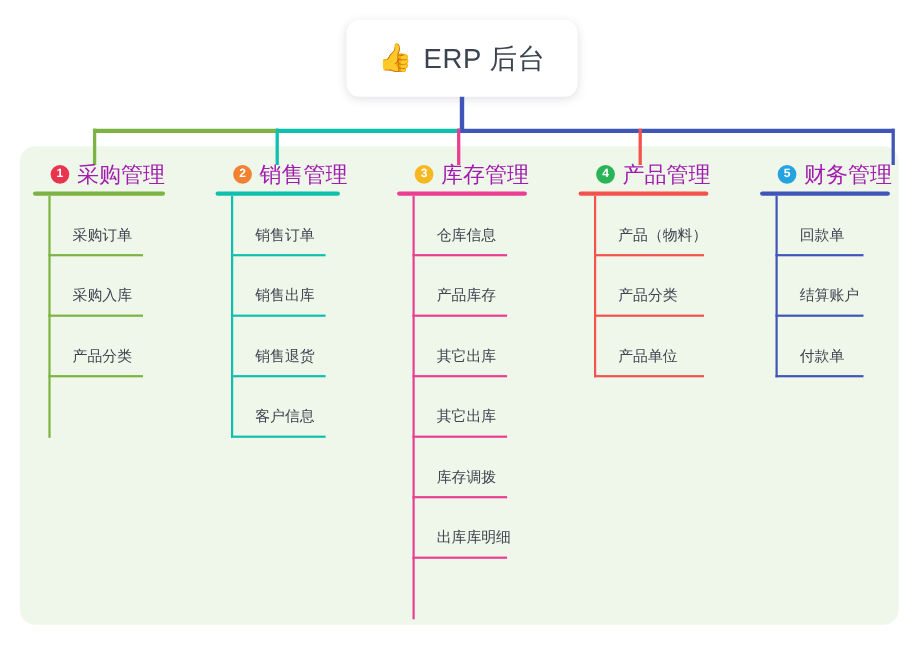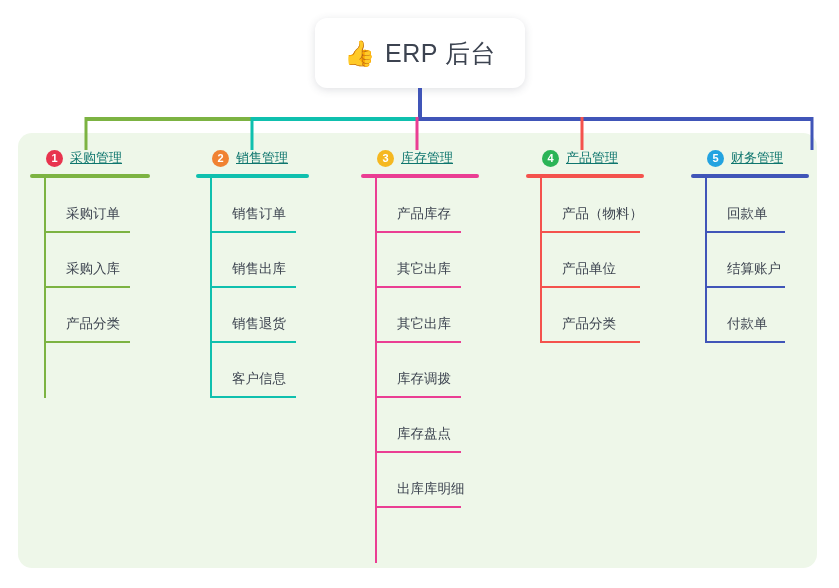--- a/index.html
+++ b/index.html
@@ -84,24 +84,23 @@
     height: 17px;
     border-radius: 50%;
     color: #fff;
     font-size: 11px;
     line-height: 17px;
     text-align: center;
     font-weight: bold;
     flex: 0 0 auto;
   }
   .col-title {
-    font-size: 13px;
-    color: #0f766e;
+    font-size: 20px;
+    color: #a21caf;
     white-space: nowrap;
-    text-decoration: underline;
   }
   .header-rule {
     height: 4px;
     border-radius: 2px;
     margin-top: 4px;
   }
   .children {
     position: relative;
     margin-top: 0;
   }
@@ -209,37 +208,37 @@
       </div>
       <div class="column" style="left: 361px;">
         <div class="col-header">
           <span class="badge" style="background: rgb(245, 184, 32);">3</span>
           <span class="col-title">库存管理</span>
         </div>
         <div class="header-rule" style="width: 118px; background: rgb(234, 62, 147);"></div>
         <div class="children">
           <div class="spine" style="background: rgb(234, 62, 147); height: 385px;"></div>
           <div class="leaf">
+            <span class="leaf-text">仓库信息</span>
+            <div class="leaf-rule" style="width: 86px; background: rgb(234, 62, 147);"></div>
+          </div>
+          <div class="leaf">
             <span class="leaf-text">产品库存</span>
             <div class="leaf-rule" style="width: 86px; background: rgb(234, 62, 147);"></div>
           </div>
           <div class="leaf">
             <span class="leaf-text">其它出库</span>
             <div class="leaf-rule" style="width: 86px; background: rgb(234, 62, 147);"></div>
           </div>
           <div class="leaf">
             <span class="leaf-text">其它出库</span>
             <div class="leaf-rule" style="width: 86px; background: rgb(234, 62, 147);"></div>
           </div>
           <div class="leaf">
             <span class="leaf-text">库存调拨</span>
-            <div class="leaf-rule" style="width: 86px; background: rgb(234, 62, 147);"></div>
-          </div>
-          <div class="leaf">
-            <span class="leaf-text">库存盘点</span>
             <div class="leaf-rule" style="width: 86px; background: rgb(234, 62, 147);"></div>
           </div>
           <div class="leaf">
             <span class="leaf-text">出库库明细</span>
             <div class="leaf-rule" style="width: 86px; background: rgb(234, 62, 147);"></div>
           </div>
         </div>
       </div>
       <div class="column" style="left: 526px;">
         <div class="col-header">
@@ -247,27 +246,27 @@
           <span class="col-title">产品管理</span>
         </div>
         <div class="header-rule" style="width: 118px; background: rgb(244, 82, 77);"></div>
         <div class="children">
           <div class="spine" style="background: rgb(244, 82, 77); height: 165px;"></div>
           <div class="leaf">
             <span class="leaf-text">产品（物料）</span>
             <div class="leaf-rule" style="width: 100px; background: rgb(244, 82, 77);"></div>
           </div>
           <div class="leaf">
+            <span class="leaf-text">产品分类</span>
+            <div class="leaf-rule" style="width: 100px; background: rgb(244, 82, 77);"></div>
+          </div>
+          <div class="leaf">
             <span class="leaf-text">产品单位</span>
             <div class="leaf-rule" style="width: 100px; background: rgb(244, 82, 77);"></div>
           </div>
-          <div class="leaf">
-            <span class="leaf-text">产品分类</span>
-            <div class="leaf-rule" style="width: 100px; background: rgb(244, 82, 77);"></div>
-          </div>
         </div>
       </div>
       <div class="column" style="left: 691px;">
         <div class="col-header">
           <span class="badge" style="background: rgb(35, 163, 224);">5</span>
           <span class="col-title">财务管理</span>
         </div>
         <div class="header-rule" style="width: 118px; background: rgb(64, 85, 184);"></div>
         <div class="children">
           <div class="spine" style="background: rgb(64, 85, 184); height: 165px;"></div>

